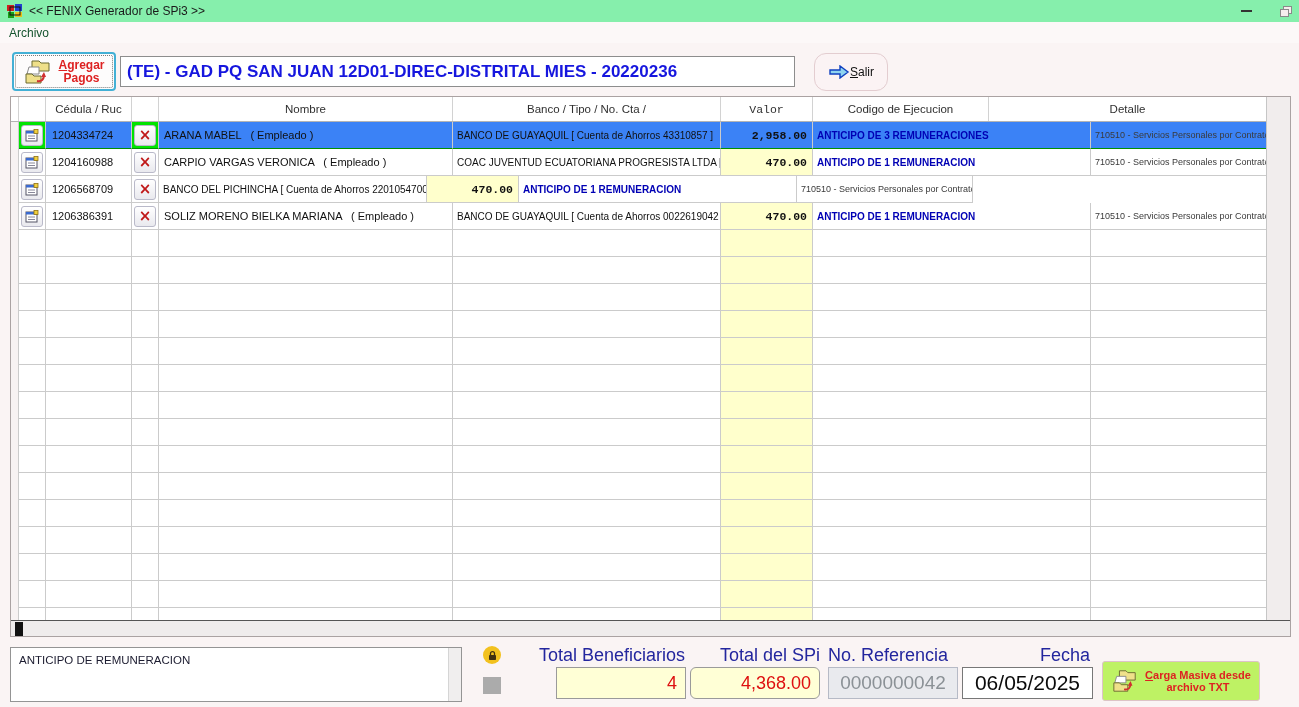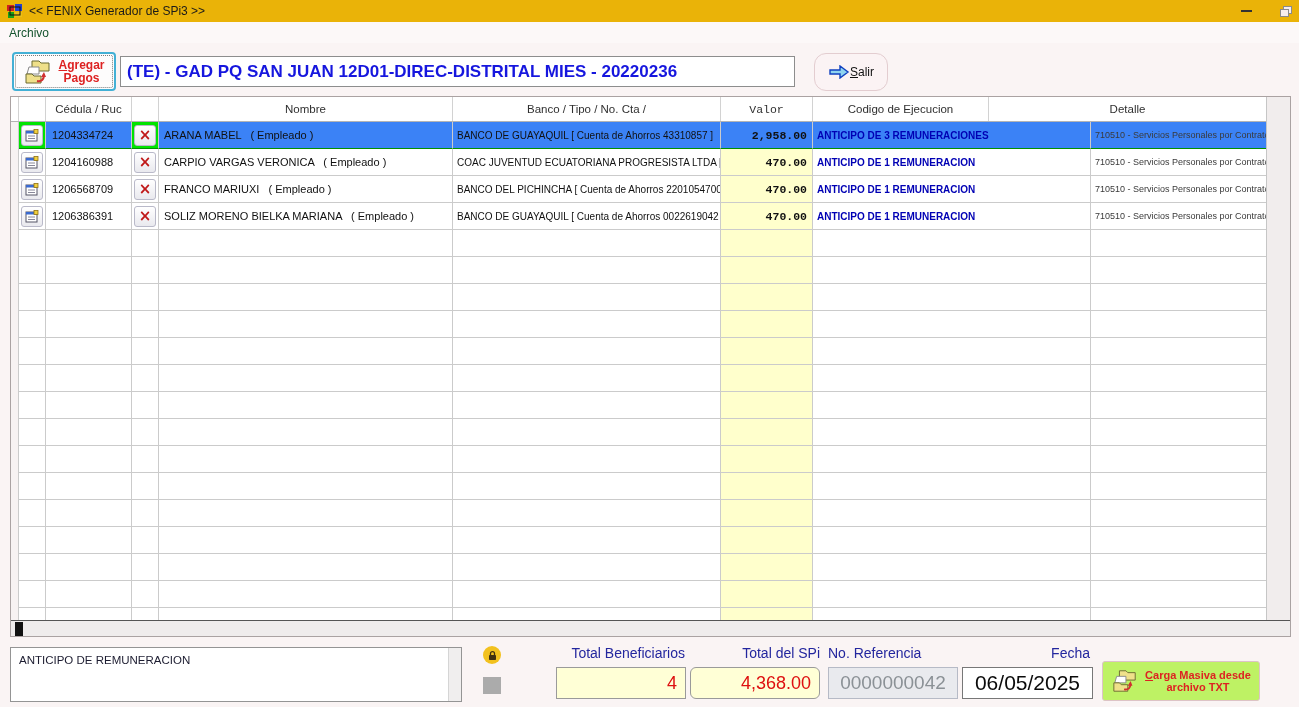--- a/index.html
+++ b/index.html
@@ -1,20 +1,20 @@
 <!DOCTYPE html>
 <html><head>
 <meta charset="utf-8">
 <style>
   * { margin:0; padding:0; box-sizing:border-box; }
   html,body { width:1299px; height:707px; overflow:hidden; }
   body { font-family:"Liberation Sans", sans-serif; background:#faf4f4; position:relative; }
 
   
-  .titlebar { position:absolute; left:0; top:0; width:1299px; height:22px; background:#eab308; display:flex; align-items:center; }
+  .titlebar { position:absolute; left:0; top:0; width:1299px; height:22px; background:#86efac; display:flex; align-items:center; }
   .app-icon { width:16px; height:16px; margin:0 6px 0 7px; }
   .title-text { font-size:12px; color:#1a1a1a; }
   .tb-btn { position:absolute; top:0; width:40px; height:22px; display:flex; align-items:center; justify-content:center; }
   .min-glyph { width:11px; height:2px; background:#333; }
   .restore-glyph { position:relative; width:12px; height:11px; }
   .restore-glyph .b { position:absolute; border:1px solid #8a8a8a; background:#f7eeee; }
   .restore-glyph .b1 { left:3px; top:0; width:9px; height:8px; }
   .restore-glyph .b2 { left:0; top:3px; width:9px; height:8px; }
 
   
@@ -54,21 +54,21 @@
   .vscroll { position:absolute; right:0; top:0; width:24px; height:524px; background:#f1eded; border-left:1px solid #c6c6c6; }
   .hscroll { position:absolute; left:0; bottom:0; width:1279px; height:16px; background:#efecec; border-top:1px solid #555; }
   .hscroll-thumb { position:absolute; left:4px; top:1px; width:8px; height:14px; background:#111; }
 
   
   .detalle-box { position:absolute; left:10px; top:647px; width:452px; height:55px; background:#fff; border:1px solid #949494; }
   .detalle-box .txt { position:absolute; left:8px; top:6px; font-size:11.5px; color:#1c1c30; }
   .detalle-box .vstrip { position:absolute; right:0; top:0; width:13px; height:53px; background:#f0eeee; border-left:1px solid #d5d5d5; }
   .lock-badge { position:absolute; left:483px; top:646px; width:18px; height:18px; border-radius:50%; background:#f2c11e; display:flex; align-items:center; justify-content:center; }
   .gray-square { position:absolute; left:483px; top:677px; width:18px; height:17px; background:#ababab; }
-  .f-label { position:absolute; top:645px; height:22px; font-size:14px; color:#23269e; white-space:nowrap; }
+  .f-label { position:absolute; top:645px; height:22px; font-size:18px; color:#23269e; white-space:nowrap; }
   .lbl-benef { left:518px; width:167px; text-align:right; }
   .lbl-spi   { left:700px; width:120px; text-align:right; }
   .lbl-ref   { left:828px; width:131px; text-align:left; }
   .lbl-fecha { left:990px; width:100px; text-align:right; }
   .f-field { position:absolute; top:667px; height:32px; line-height:30px; }
   .fld-yellow { background:#ffffd6; border:1px solid #9a9a9a; color:#de1010; font-size:18px; text-align:right; padding-right:8px; }
   .fld-benef { left:556px; width:130px; }
   .fld-spi { left:690px; width:130px;border-radius:6px; }
   .fld-ref { left:828px; width:130px; background:#e9eaee; border:1px solid #b6bac6; color:#8b9196; font-size:19px; text-align:center; font-family:"Liberation Sans", sans-serif; }
   .fld-fecha { left:962px; width:131px; background:#fff; border:1px solid #777; color:#0a0a0a; font-size:21px; text-align:center; font-family:"Liberation Sans", sans-serif; }
@@ -196,21 +196,20 @@
           <line x1="3" y1="7" x2="10" y2="7" stroke="#889" stroke-width="1"></line>
           <line x1="3" y1="9.5" x2="10" y2="9.5" stroke="#889" stroke-width="1"></line>
           <rect x="9" y="0.5" width="4" height="4" fill="#f0d040" stroke="#907010" stroke-width="0.8"></rect>
         </svg>
       </button>
     </div>
     <div class="cell c-cedula w-cedula">1206568709</div>
     <div class="cell c-x w-x">
       <button class="mini-btn"><span class="x-glyph">×</span></button>
     </div>
-    <div class="cell c-nombre w-nombre">FRANCO MARIUXI   ( Empleado )</div>
     <div class="cell c-banco w-banco">BANCO DEL PICHINCHA [ Cuenta de Ahorros 2201054700 ]</div>
     <div class="cell c-valor w-valor">470.00</div>
     <div class="cell c-detalle w-detalle">ANTICIPO DE 1 REMUNERACION</div>
     <div class="cell c-codigo w-codigo">710510 - Servicios Personales por Contrato</div>
   </div>
       <div class="grid-row">
     <div class="cell gutter w-gutter"></div>
     <div class="cell c-icon w-icon">
       <button class="mini-btn">
         <svg width="14" height="13" viewBox="0 0 14 13">

